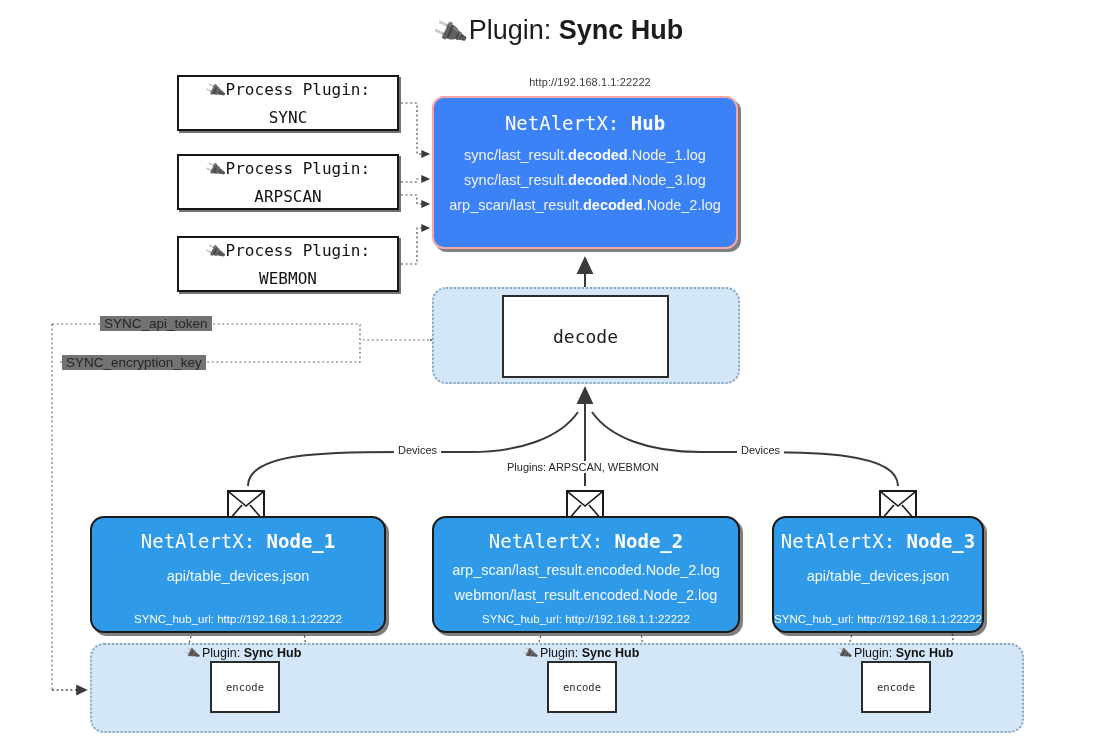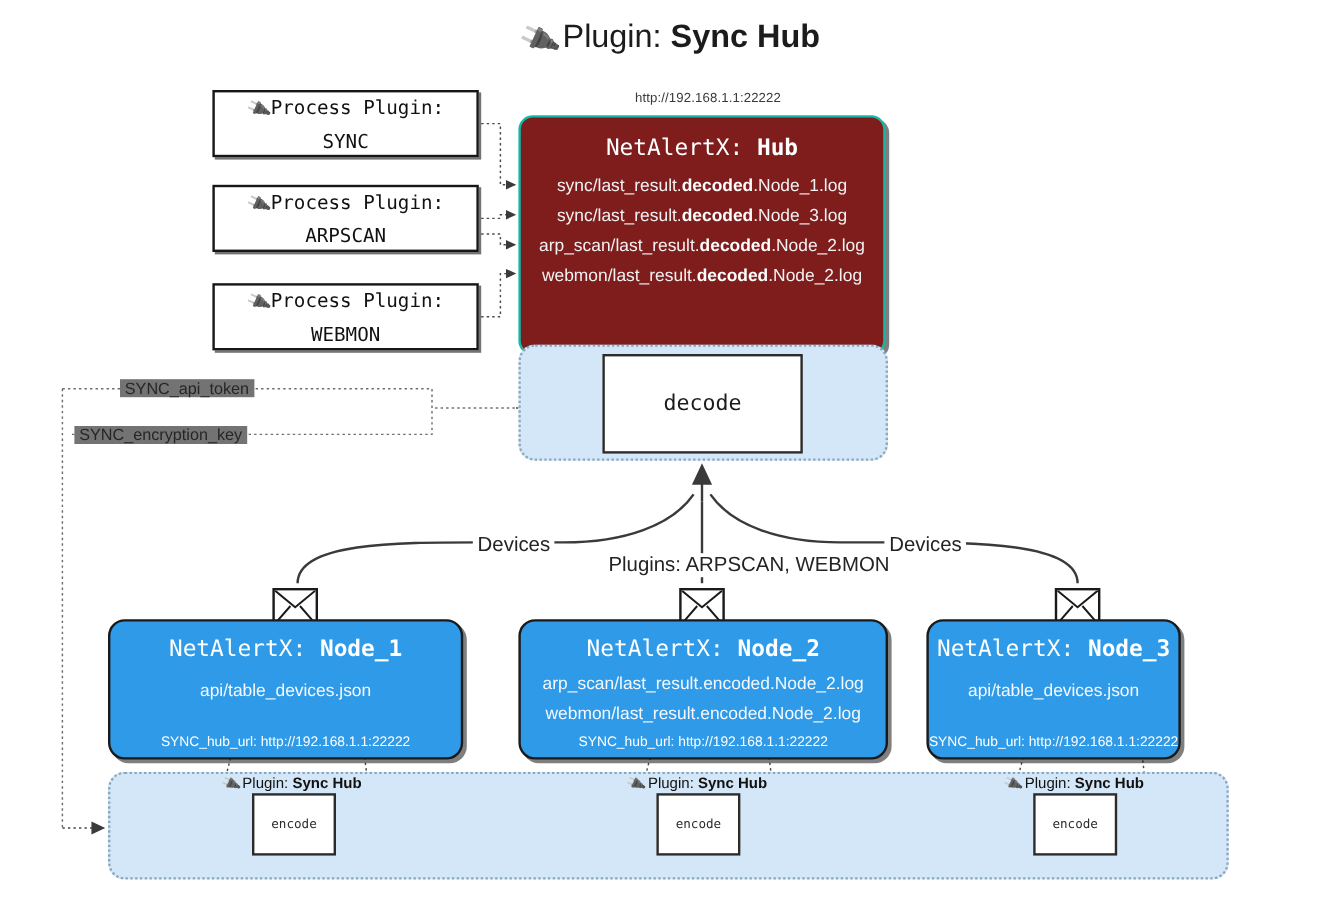--- a/index.html
+++ b/index.html
@@ -37,22 +37,22 @@
   }
   .proc .l1{display:block;white-space:nowrap;}
   .proc .l2{display:block;}
   .proc .plug{display:inline-block;transform:rotate(-20deg) translateY(1px);margin-right:1px;font-size:15px;}
   #proc-sync{left:177px;top:75px;}
   #proc-arpscan{left:177px;top:154px;}
   #proc-webmon{left:177px;top:236px;}
 
   
   #hub{
-    left:432px;top:96px;width:306px;height:200px;
-    background:#7f1d1d;border:2px solid #14b8a6;border-radius:12px;
+    left:432px;top:96px;width:306px;height:153px;
+    background:#3b82f6;border:2px solid #fca5a5;border-radius:12px;
     box-shadow:3px 3px 0 rgba(0,0,0,.5);
     color:#ffffff;
   }
   #hub .hub-title{
     text-align:center;margin-top:14px;
     font-family:"DejaVu Sans Mono","Liberation Mono",monospace;
     font-size:19px;letter-spacing:0px;
   }
   #hub .hub-title b{font-weight:bold;}
   #hub .lines{margin-top:9px;}
@@ -76,21 +76,21 @@
 
   
   .keylabel{
     font-size:13.5px;color:#262626;background:#737373;padding:0 4px;white-space:nowrap;
   }
   #lbl-api{left:100px;top:316px;}
   #lbl-enc{left:62px;top:355px;}
 
   
   .edgelabel{
-    font-size:17px;color:#242424;background:#ffffff;padding:0 4px;white-space:nowrap;text-align:center;
+    font-size:11px;color:#242424;background:#ffffff;padding:0 4px;white-space:nowrap;text-align:center;
   }
   #lbl-dev-l{left:394px;top:444px;}
   #lbl-dev-r{left:737px;top:444px;}
   #lbl-plugins{left:503px;top:461px;}
 
   
   .nodebox{
     background:#2e9ae8;border:2px solid #1a1a1a;border-radius:14px;
     box-shadow:3px 3px 0 rgba(0,0,0,.5);color:#ffffff;height:117px;
   }
@@ -233,21 +233,20 @@
     <span class="l1"><span class="plug">🔌</span><span>Process Plugin:</span></span>
     <span class="l2">WEBMON</span>
   </div>
 
   <div class="node" id="hub">
     <div class="hub-title"><span>NetAlertX: </span><b>Hub</b></div>
     <div class="lines">
       <div class="hline"><span>sync/last_result.</span><b>decoded</b><span>.Node_1.log</span></div>
       <div class="hline"><span>sync/last_result.</span><b>decoded</b><span>.Node_3.log</span></div>
       <div class="hline"><span>arp_scan/last_result.</span><b>decoded</b><span>.Node_2.log</span></div>
-      <div class="hline"><span>webmon/last_result.</span><b>decoded</b><span>.Node_2.log</span></div>
     </div>
   </div>
 
   <div class="node" id="decode-wrap"></div>
   <div class="node" id="decode">decode</div>
 
   <div class="node keylabel" id="lbl-api">SYNC_api_token</div>
   <div class="node keylabel" id="lbl-enc">SYNC_encryption_key</div>
 
   <div class="node edgelabel" id="lbl-dev-l">Devices</div>

